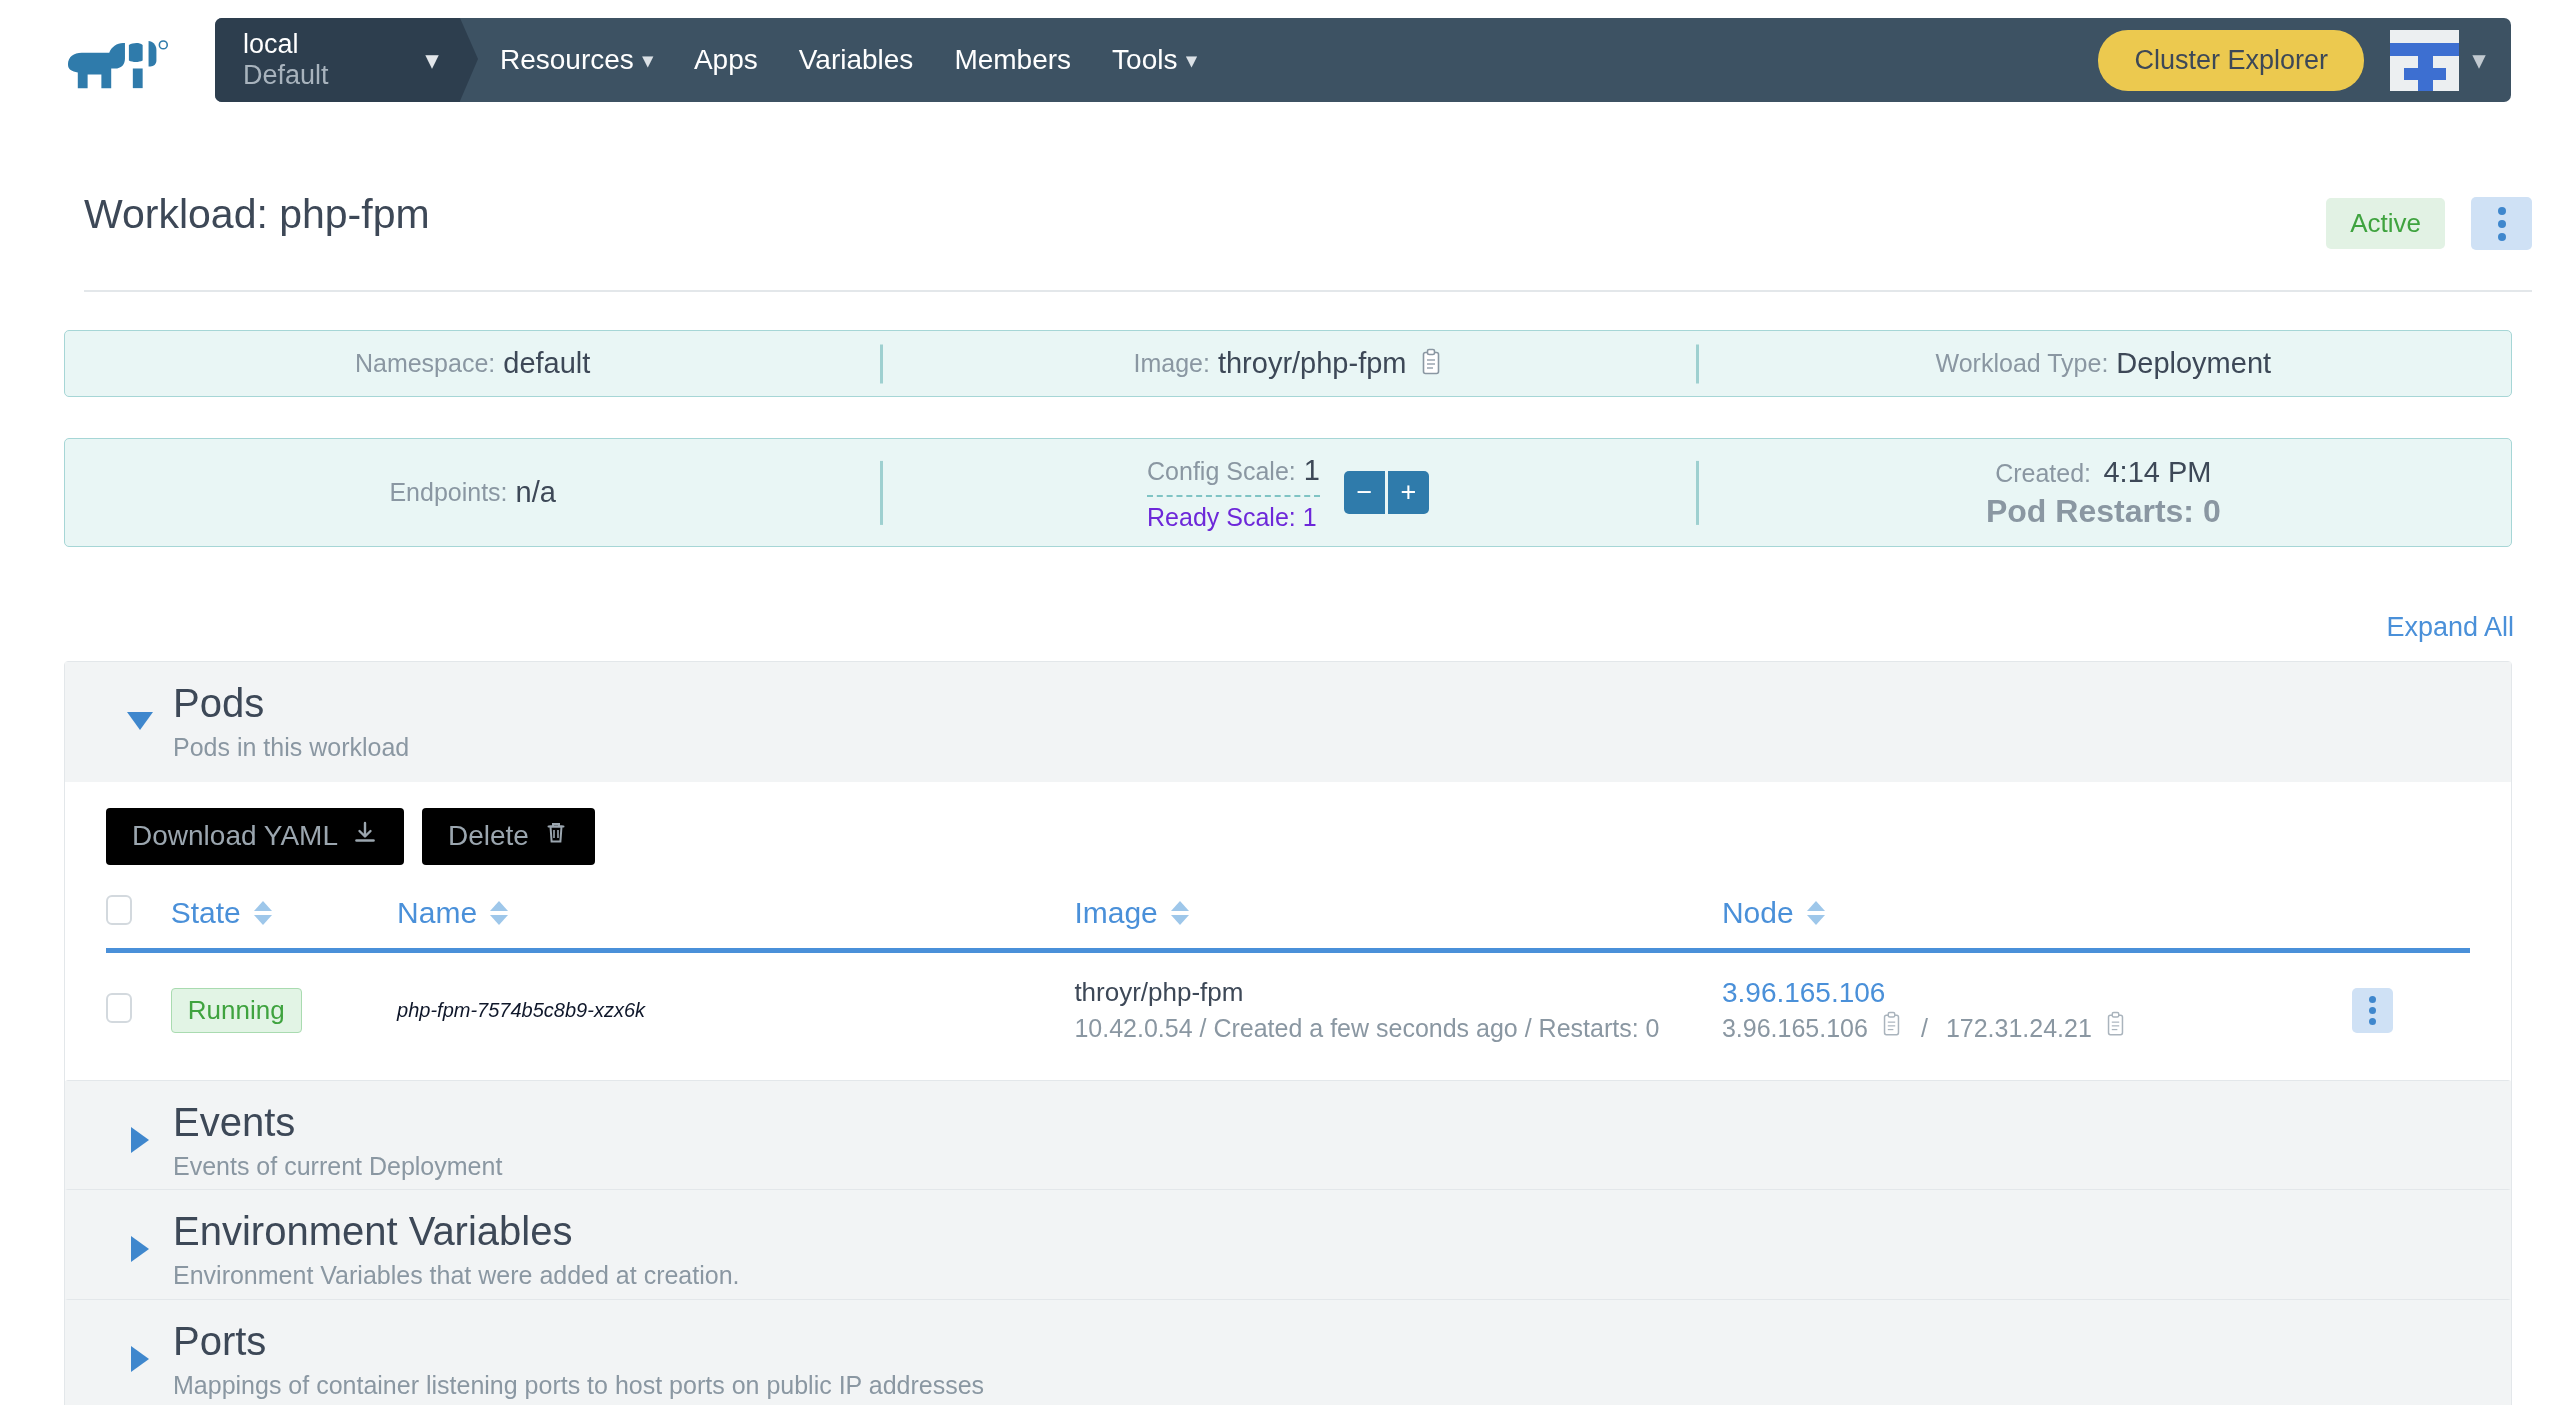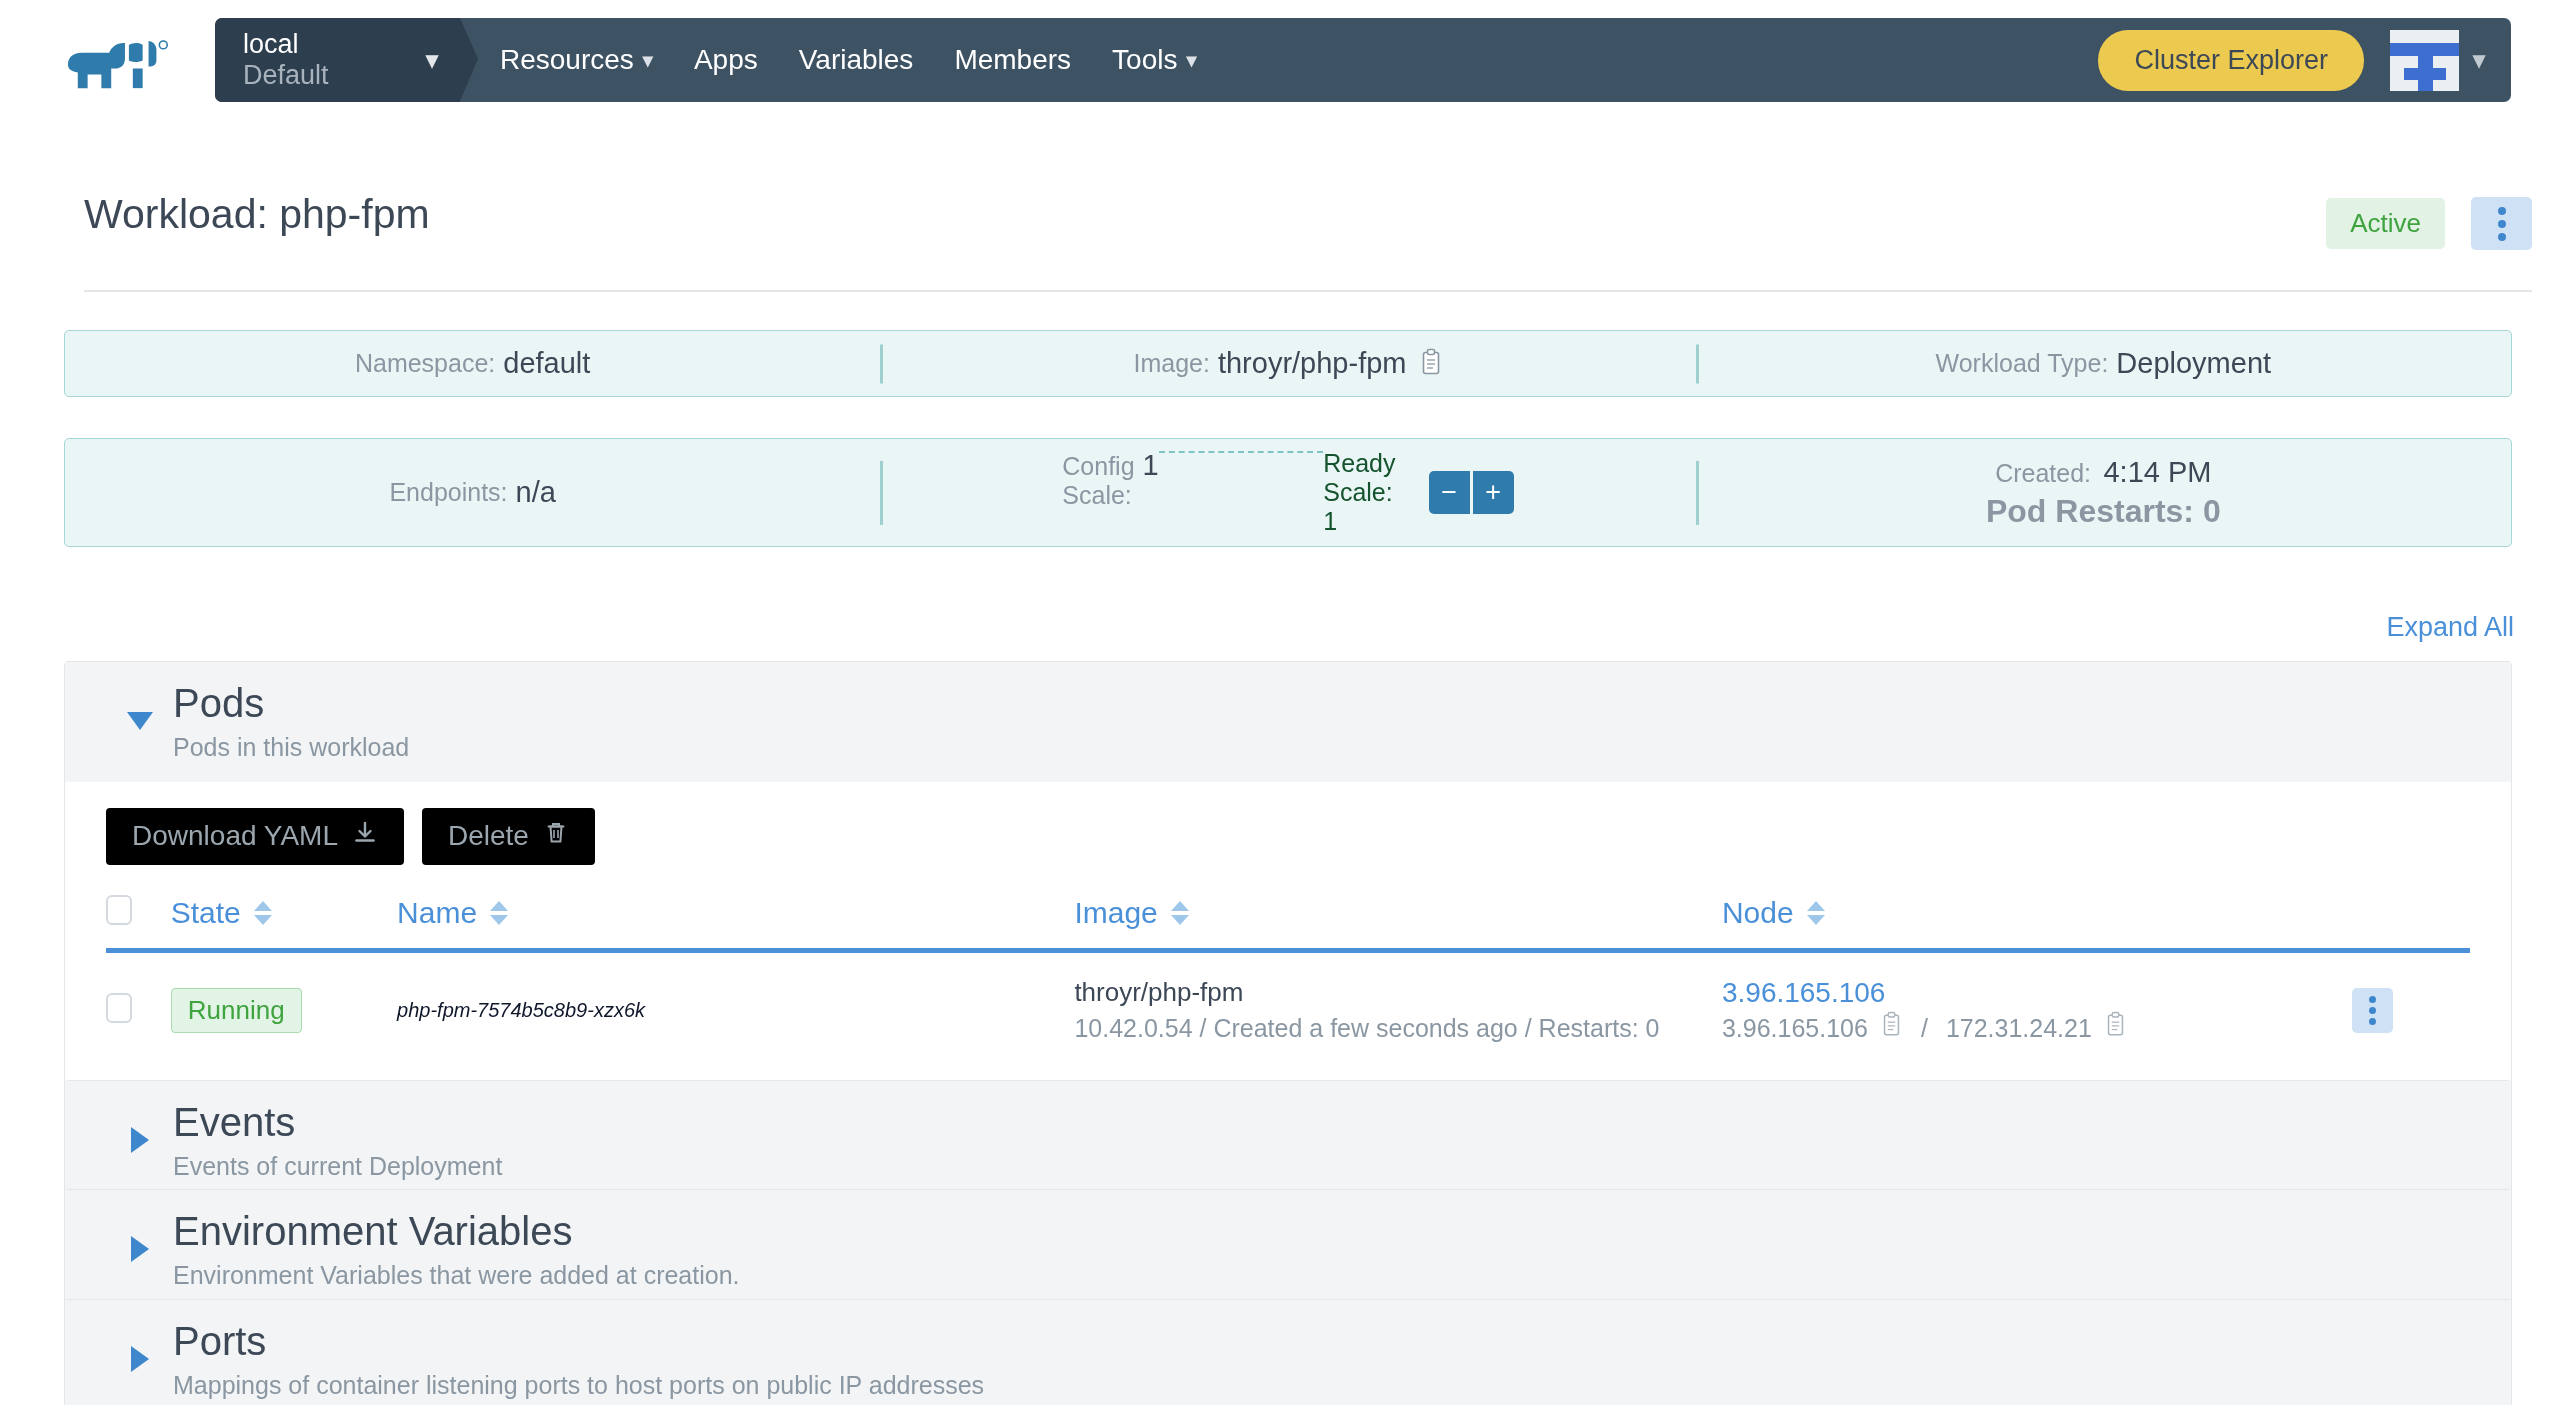--- a/index.html
+++ b/index.html
@@ -134,24 +134,24 @@
     content: "";
     position: absolute; left: 0; top: 50%; transform: translateY(-50%);
     width: 3px; height: 60%;
     background: #9ed0d0;
   }
   .lbl { color: #8a97a2; font-size: 25px; }
   .val { color: #3d4857; font-size: 29px; margin-left: 8px; }
   .copy-icon { display: inline-block; margin-left: 12px; vertical-align: -3px; cursor: pointer; }
 
   .scale-block { display: flex; align-items: center; gap: 24px; }
-  .scale-text { display: flex; flex-direction: row; align-items: flex-start; }
+  .scale-text { display: flex; flex-direction: column; align-items: flex-start; }
   .scale-row1 { display: flex; align-items: baseline; padding-bottom: 6px; }
   .scale-sep { border-top: 2px dashed #7fc4c4; width: 100%; margin: 2px 0 6px 0; }
-  .scale-row2 { color: #14532d; font-size: 25px; }
+  .scale-row2 { color: #6d28d9; font-size: 25px; }
   .scale-btns { display: flex; }
   .scale-btn {
     background: #2f7bab; color: #fff;
     border: none; width: 41px; height: 43px;
     font-size: 27px; cursor: pointer; font-family: inherit;
     display: flex; align-items: center; justify-content: center;
     padding: 0; line-height: 1;
   }
   .scale-btn.minus { border-radius: 5px 0 0 5px; margin-right: 3px; }
   .scale-btn.plus  { border-radius: 0 5px 5px 0; }

